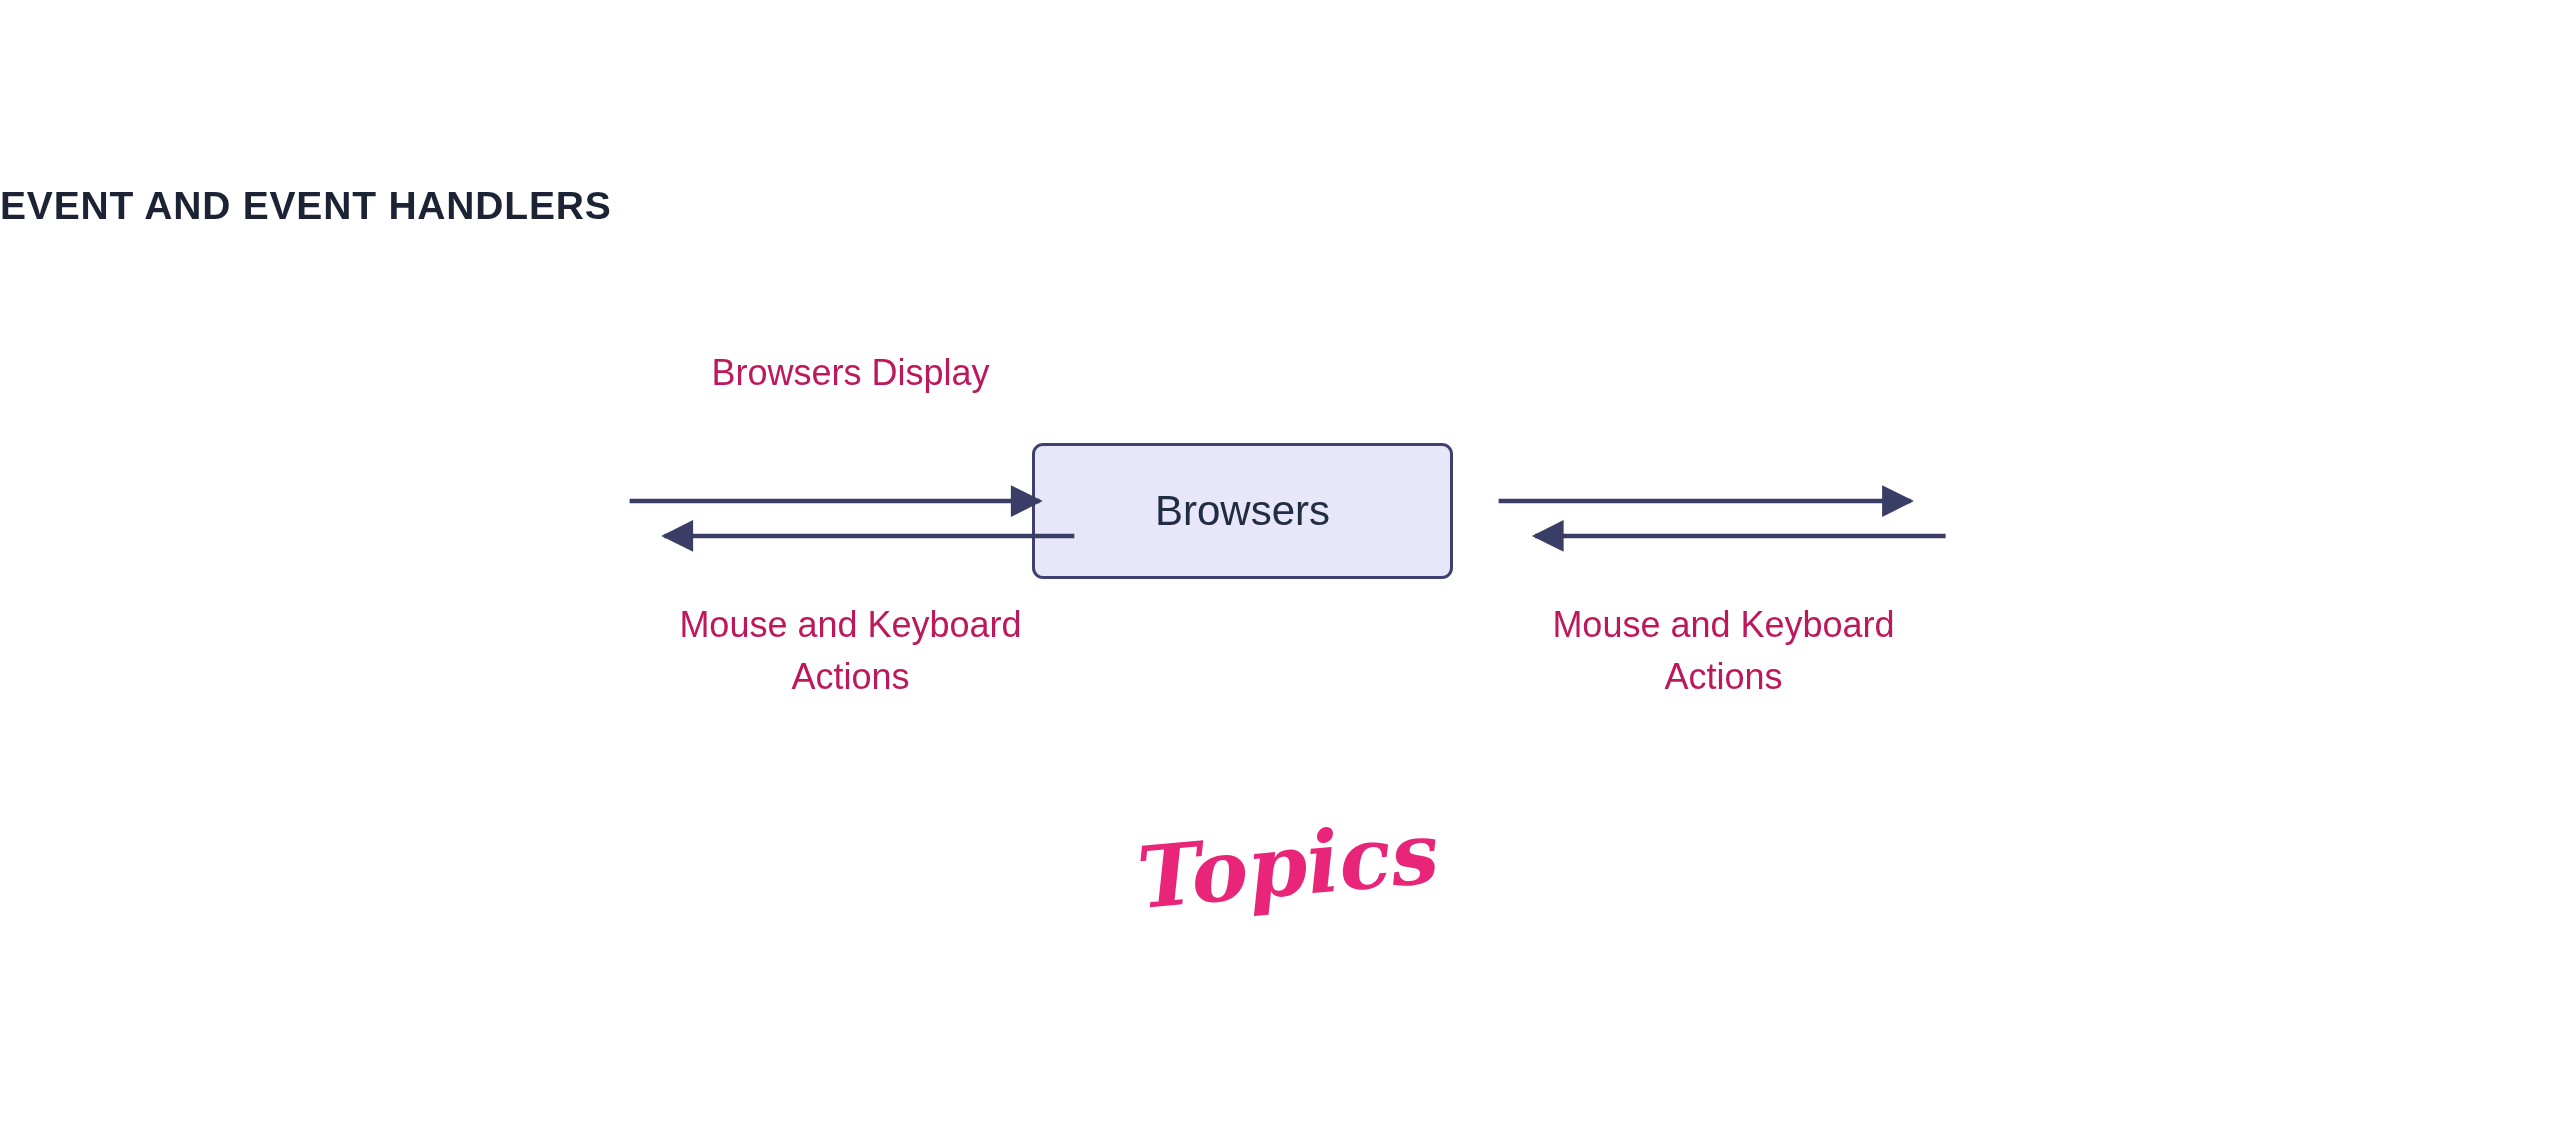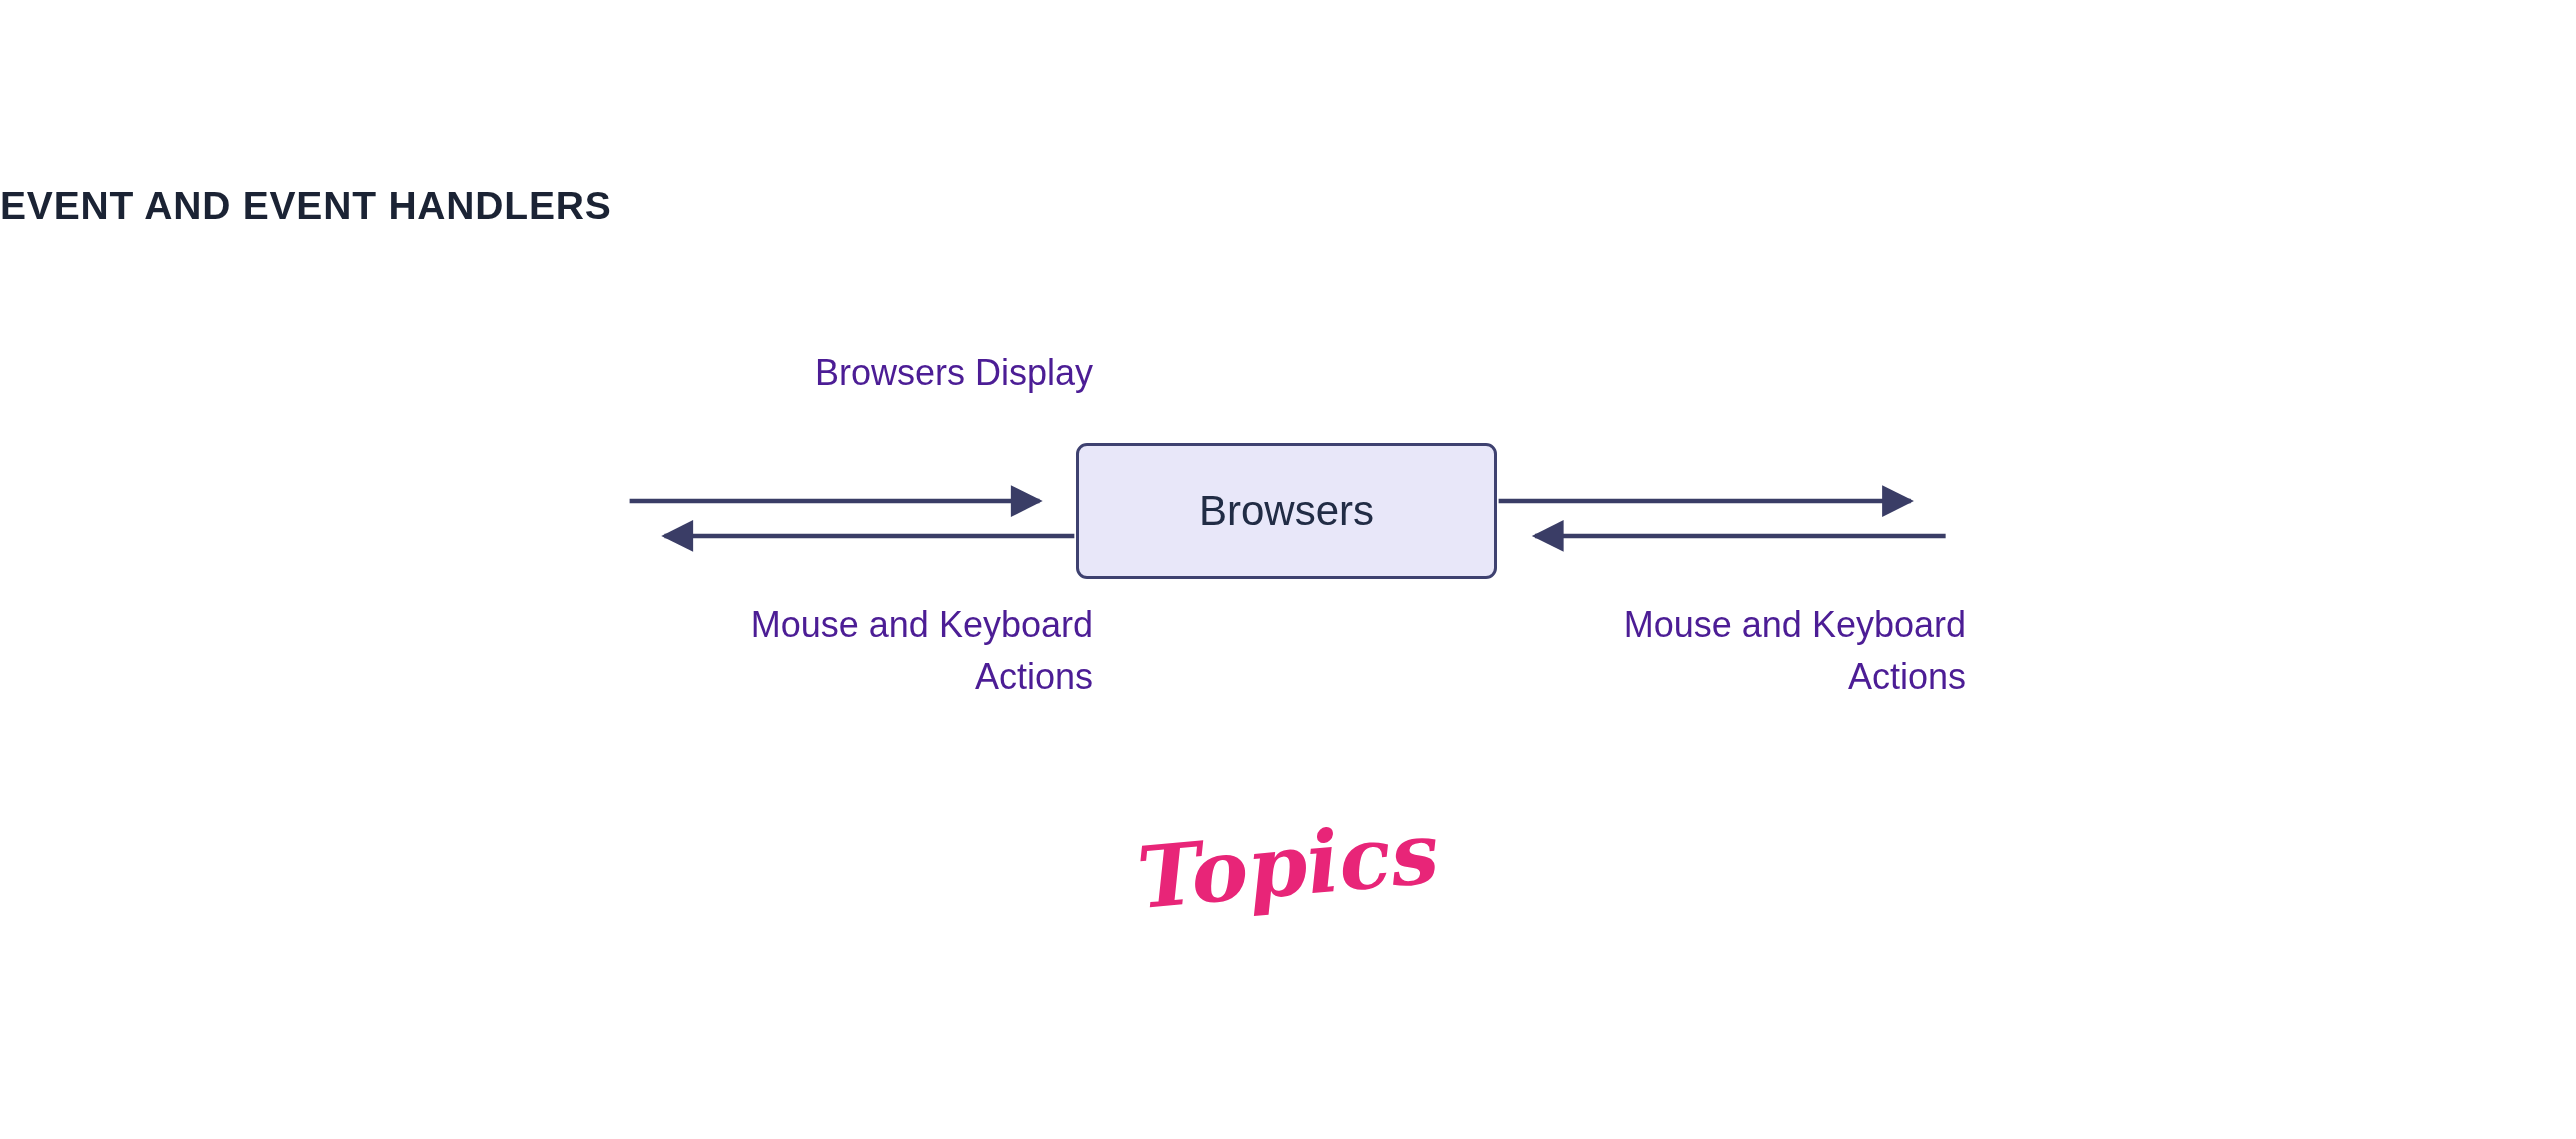--- a/index.html
+++ b/index.html
@@ -38,31 +38,31 @@
     display: flex;
     align-items: center;
     justify-content: center;
   }
   .node-label {
     font-size: 42px;
     font-weight: 400;
     color: #212C45;
   }
   #node-users          { left: 202px;  }
-  #node-browsers       { left: 1076px; border-radius: 11px; }
+  #node-browsers       { left: 1032px; border-radius: 11px; }
   #node-event-handlers { left: 1948px; }
 
   .edge-label {
     position: absolute;
     width: 485px;
-    text-align: right;
+    text-align: center;
     font-size: 36px;
     line-height: 52px;
     white-space: pre-line;
-    color: #4c1d95;
+    color: #be185d;
   }
   #label-browsers-display    { left: 608px;  top: 347px; }
   #label-updates-displays    { left: 1481px; top: 347px; }
   #label-mouse-left          { left: 608px;  top: 599px; }
   #label-mouse-right         { left: 1481px; top: 599px; }
 
   .arrow-layer {
     position: absolute;
     top: 0; left: 0;
     width: 2576px;

